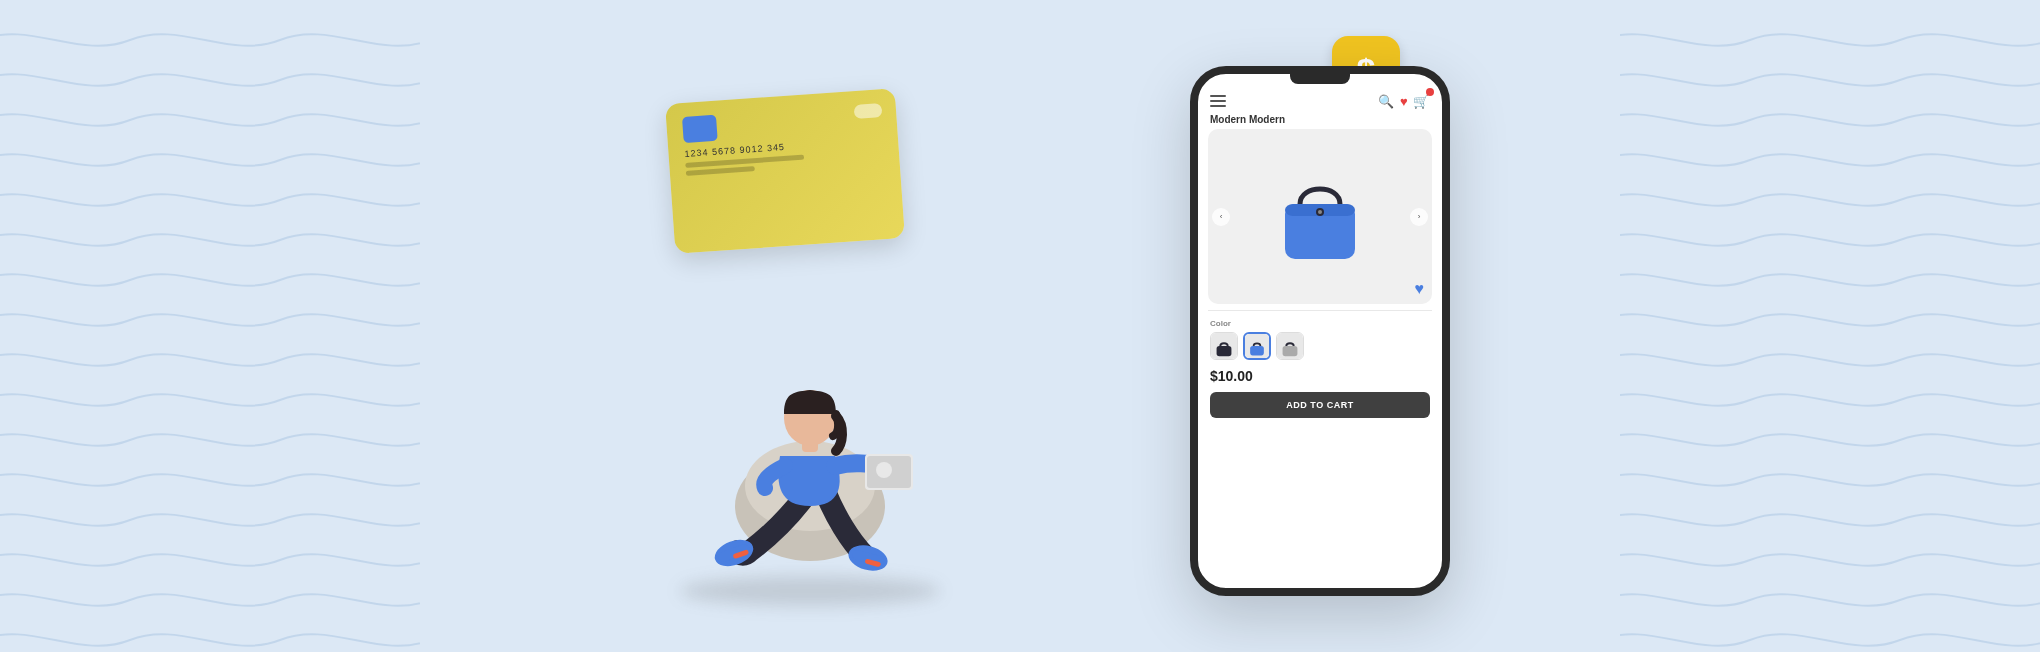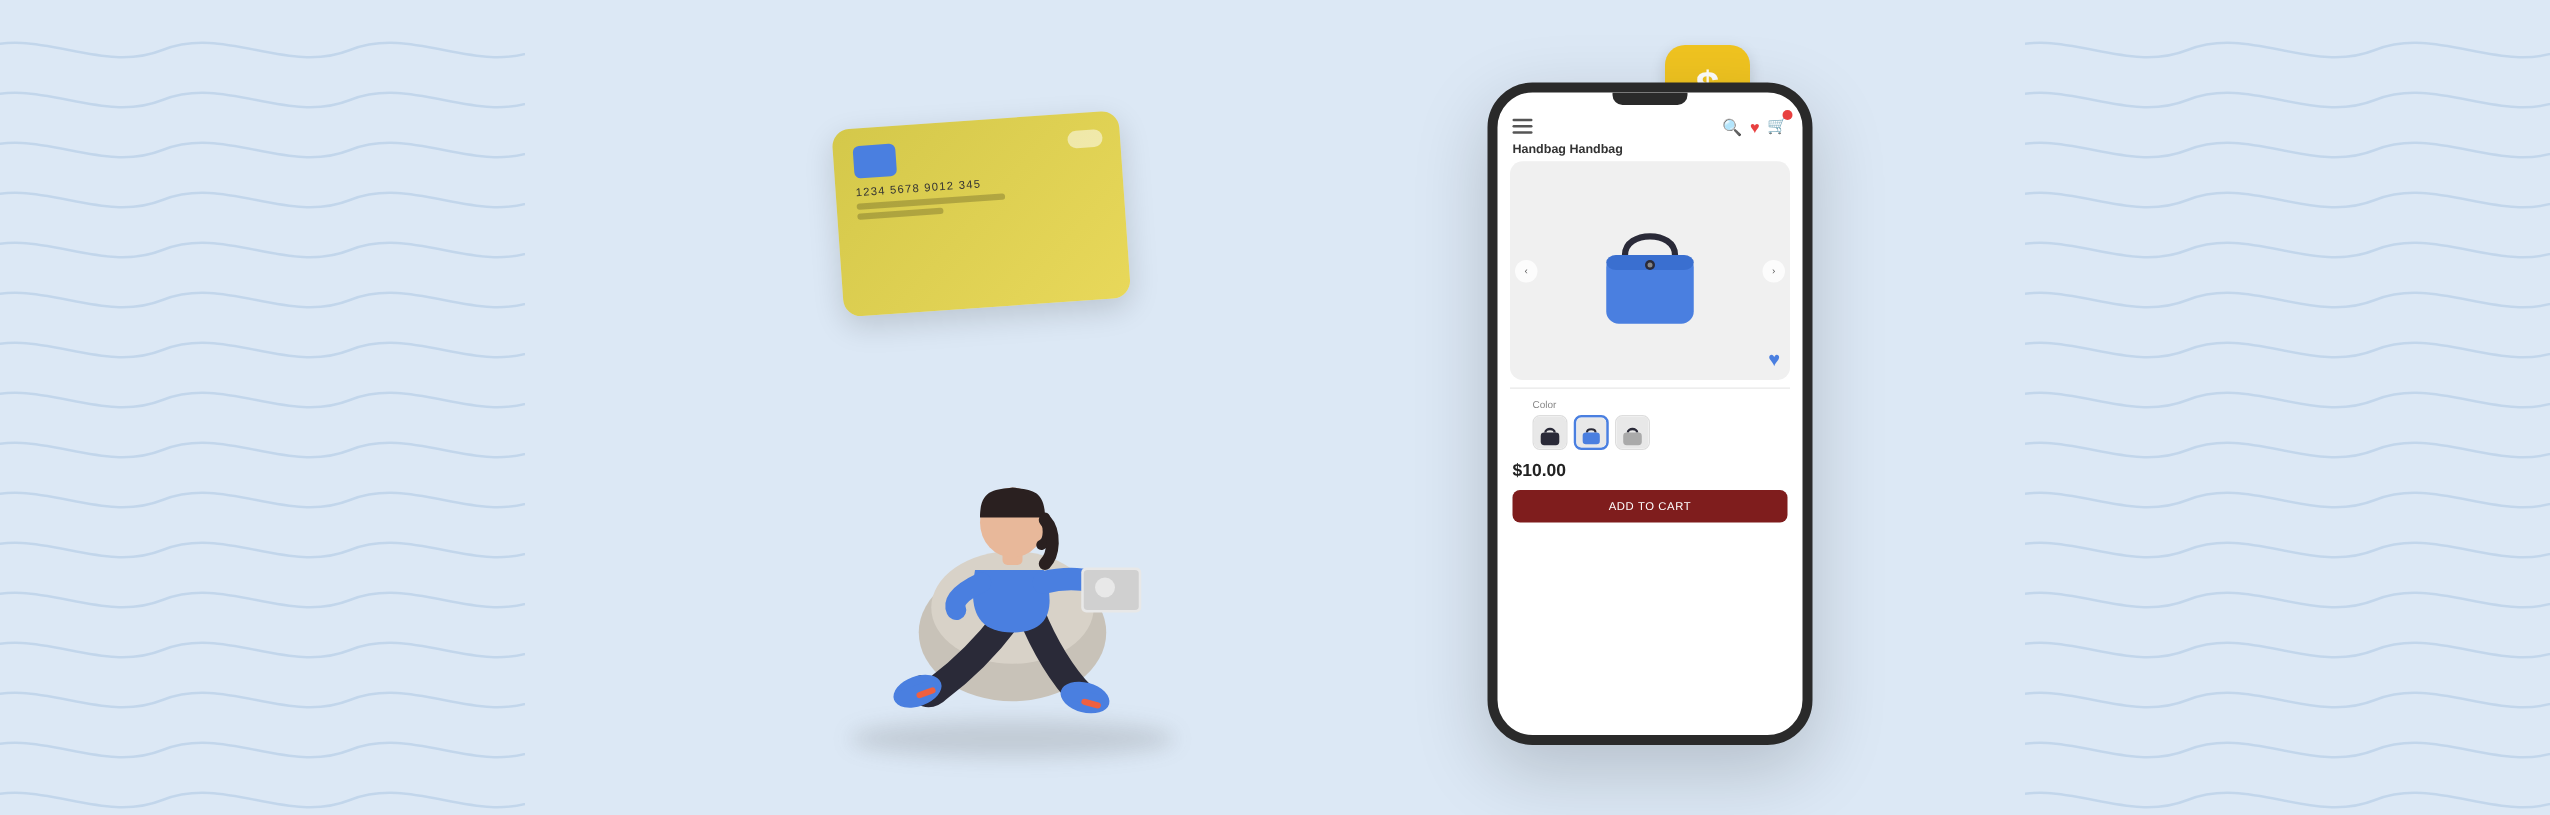--- a/index.html
+++ b/index.html
@@ -151,21 +151,22 @@
       font-size: 14px;
     }
 
     .phone-divider {
       height: 1px;
       background: #e8e8e8;
       margin: 6px 10px;
     }
 
     .phone-color-section {
-      padding: 2px 28px;
+      padding: 2px 12px;
+      font-weight: bold;
     }
 
     .phone-color-label {
       font-size: 8px;
       color: #888;
       margin-bottom: 4px;
     }
 
     .phone-color-swatches {
       display: flex;
@@ -188,27 +189,27 @@
 
     .phone-price {
       font-size: 14px;
       font-weight: 700;
       color: #222;
       padding: 6px 12px 4px;
     }
 
     .add-to-cart-btn {
       margin: 4px 12px;
-      background: #7f1d1d;
+      background: #404040;
       color: #fff;
       border: none;
       border-radius: 6px;
       padding: 8px 0;
       font-size: 9px;
-      font-weight: 400;
+      font-weight: 700;
       letter-spacing: 0.5px;
       text-align: center;
       cursor: pointer;
       width: calc(100% - 24px);
     }
 
     
     .credit-card {
       position: absolute;
       left: 100px;
@@ -419,21 +420,21 @@
         <div class="phone-header-icons">
           <span class="search-icon-ph">🔍</span>
           <span class="heart-icon-ph">♥</span>
           <span style="position:relative; display:inline-block;">
             <span style="font-size:13px;">🛒</span>
             <span class="cart-badge"></span>
           </span>
         </div>
       </div>
 
-      <div class="phone-product-title">Handbag Handbag</div>
+      <div class="phone-product-title">Modern Modern</div>
 
       <div class="phone-image-area">
         <div class="phone-arrow-left">‹</div>
 
         <svg class="handbag-svg" viewBox="0 0 110 110" xmlns="http://www.w3.org/2000/svg">
 
           <path d="M35,42 C35,22 75,22 75,42" stroke="#2a2a38" stroke-width="5" fill="none" stroke-linecap="round"></path>
 
           <rect x="20" y="42" width="70" height="55" rx="10" fill="#4a7fe0"></rect>
 

